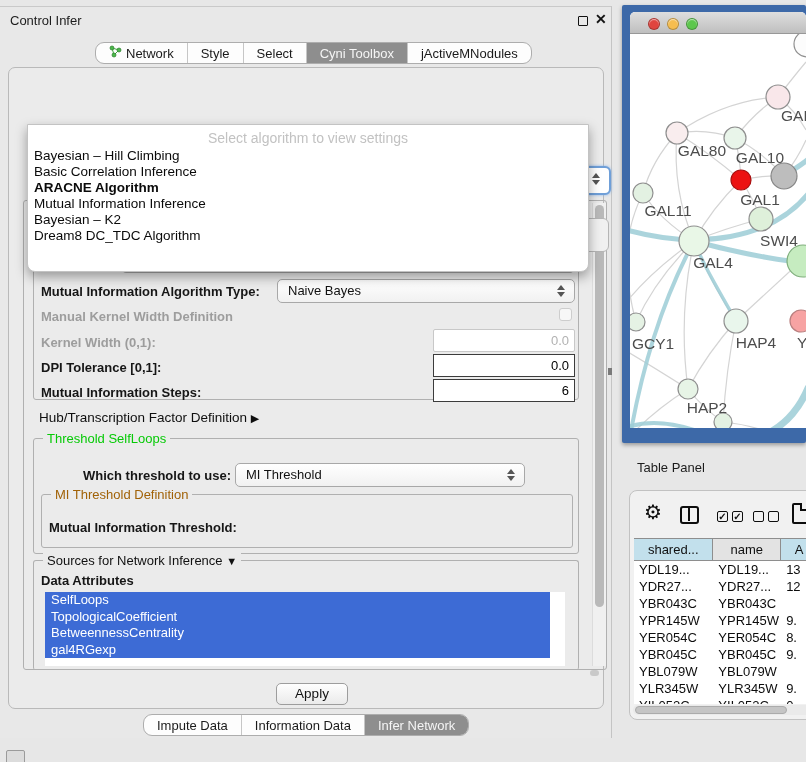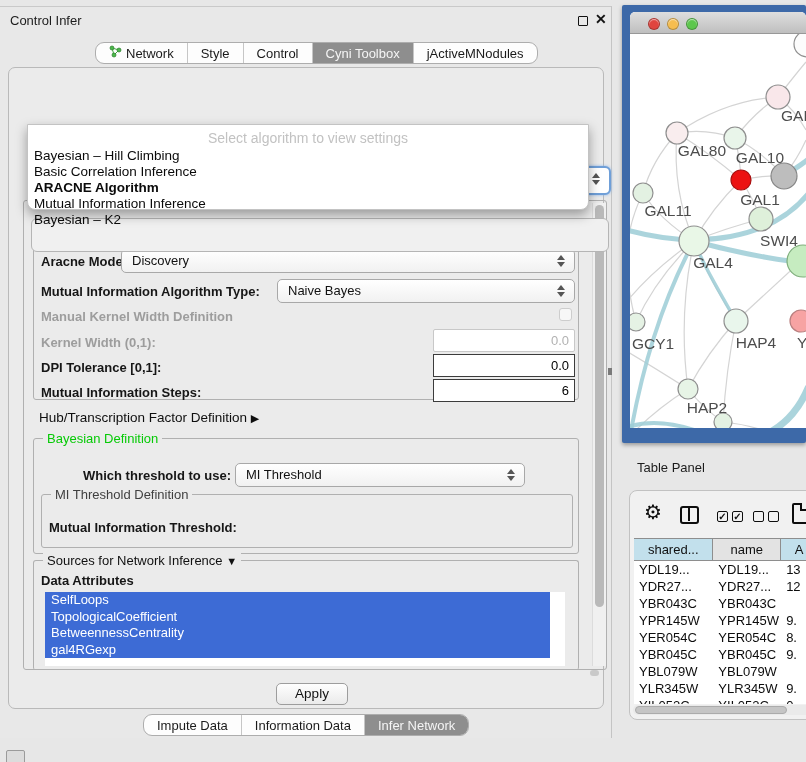--- a/index.html
+++ b/index.html
@@ -27,30 +27,30 @@
   .tab-panel { position:absolute; left:8px; top:60px; width:596px; height:642px;
                border:1px solid #b9b9b9; border-radius:7px; background:#ebebeb; }
 
   
   .combo-fragment { position:absolute; left:520px; top:98px; width:82px; height:29px; background:#fff;
                     border:2.5px solid #6f9fd8; border-radius:6px; box-shadow:0 0 3px #8ab4e8; z-index:1; }
   .box-fragment { position:absolute; left:22px; top:150px; width:578px; height:34px; background:#f0f0f0;
                   border:1px solid #b5b5b5; border-radius:6px; z-index:1; }
 
   
-  .dropdown { position:absolute; left:18px; top:56px; width:562px; height:86px; background:#fff;
+  .dropdown { position:absolute; left:18px; top:56px; width:562px; height:148px; background:#fff;
               border:1px solid #c3c3c3; border-radius:0 0 8px 8px; box-shadow:0 5px 12px rgba(0,0,0,.35); z-index:5; }
   .dd-hint { text-align:center; font-size:14px; color:#c2c2c2; padding-top:5px; height:23px; }
   .dd-item { font-size:13.5px; color:#0a0a0a; padding:0 6px; height:16px; line-height:16px; white-space:nowrap; }
   .dd-item.bold { font-weight:bold; }
 
   
   .grp { position:absolute; border:1px solid #b0b0b0; border-radius:3px; }
   .grp-title { position:absolute; top:-8px; left:9px; background:#ebebeb; padding:0 4px; font-size:13px; color:#111; white-space:nowrap; }
-  .t-blue { color:#404040; }
+  .t-blue { color:#a16207; }
   .t-green { color:#06ca06; }
 
   .lbl { position:absolute; font-size:13px; font-weight:bold; color:#161616; white-space:nowrap; }
   .lbl.dis { color:#9d9d9d; }
 
   .combo { position:absolute; height:24px; background:linear-gradient(#ffffff,#f1f1f1); border:1px solid #a8a8a8;
            border-radius:5px; font-size:13px; color:#111; line-height:22px; padding-left:10px; }
   .spin { position:absolute; right:8px; top:4px; width:9px; height:14px; }
   .spin:before, .spin:after { content:""; position:absolute; left:0; border-left:4.5px solid transparent; border-right:4.5px solid transparent; }
   .spin:before { top:1px; border-bottom:5px solid #555; }
@@ -137,21 +137,21 @@
               <circle cx="3" cy="3" r="2" fill="#49b849" stroke="#2c7d2c" stroke-width=".7"></circle>
               <circle cx="10" cy="5" r="2" fill="#49b849" stroke="#2c7d2c" stroke-width=".7"></circle>
               <circle cx="5" cy="10" r="2" fill="#49b849" stroke="#2c7d2c" stroke-width=".7"></circle>
             </svg></span>
           <span>Network</span>
         </div>
         <div class="seg">
           <span>Style</span>
         </div>
         <div class="seg">
-          <span>Control</span>
+          <span>Select</span>
         </div>
         <div class="seg sel">
           <span>Cyni Toolbox</span>
         </div>
         <div class="seg">
           <span>jActiveMNodules</span>
         </div>
       </div>
 
     <div class="tab-panel">
@@ -162,20 +162,21 @@
       <div class="box-fragment"></div>
 
       <div class="dropdown" style="z-index:6;">
         <div class="dd-hint">Select algorithm to view settings</div>
         <div id="dd-items">
             <div class="dd-item">Bayesian – Hill Climbing</div>
             <div class="dd-item">Basic Correlation Inference</div>
             <div class="dd-item bold">ARACNE Algorithm</div>
             <div class="dd-item">Mutual Information Inference</div>
             <div class="dd-item">Bayesian – K2</div>
+            <div class="dd-item">Dream8 DC_TDC Algorithm</div>
           </div>
       </div>
 
       <div class="grp" style="left:14px; top:132px; width:584px; height:470px;">
         <span class="grp-title">Cyni Algorithm Settings</span>
       </div>
 
       <div class="grp" style="left:24px; top:156px; width:546px; height:176px;">
         <span class="grp-title t-blue">Algorithm Definition</span>
       </div>
@@ -203,21 +204,21 @@
 
       <span class="lbl" style="left:32px; top:317px;">Mutual Information Steps:</span>
       <input class="num-field f-strong" style="left: 424px; top: 311px; width: 142px;" value="6">
 
       <span class="disclosure" style="left:30px; top:342px;">
         <span>Hub/Transcription Factor Definition</span>
         <span class="arrow-glyph">▶</span>
       </span>
 
       <div class="grp" style="left:24px; top:370px; width:546px; height:116px;">
-        <span class="grp-title t-green">Bayesian Definition</span>
+        <span class="grp-title t-green">Threshold SelfLoops</span>
       </div>
 
       <span class="lbl" style="left:74px; top:400px;">Which threshold to use:</span>
       <div class="combo" style="left:226px; top:395px; width:290px;">
         <span>MI Threshold</span>
         <span class="spin"></span>
       </div>
 
       <div class="grp" style="left:32px; top:426px; width:532px; height:54px;">
         <span class="grp-title t-blue">MI Threshold Definition</span>

